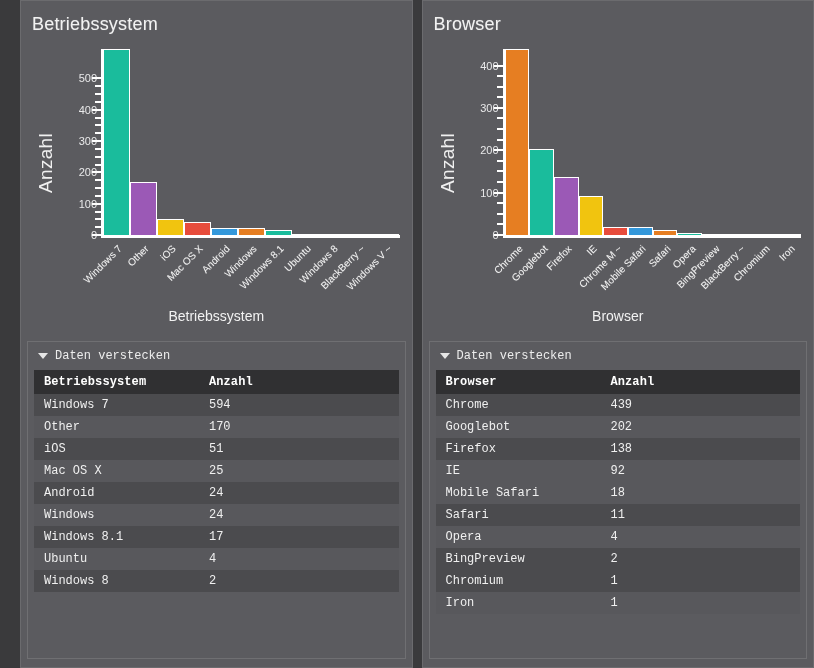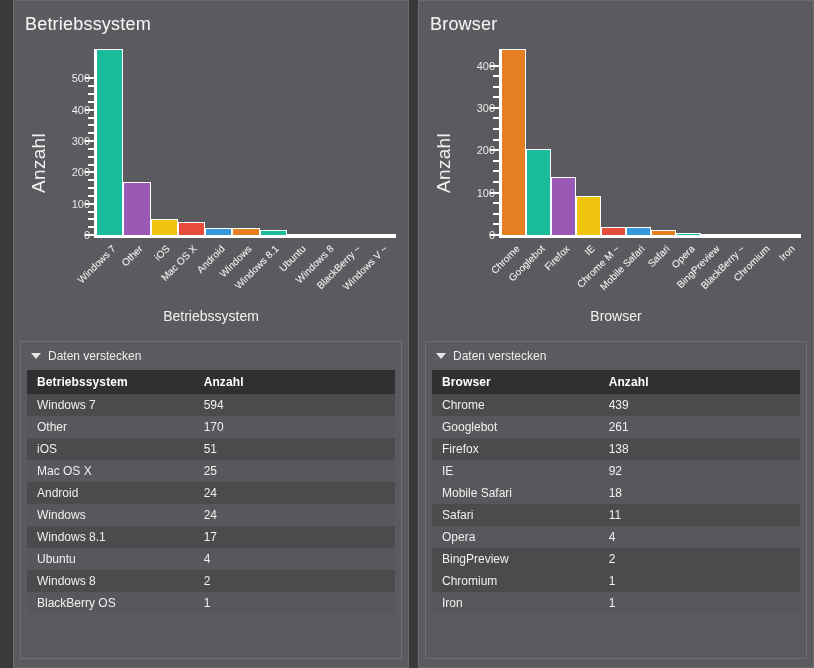--- a/index.html
+++ b/index.html
@@ -12,21 +12,21 @@
   .stage{position:relative;width:814px;height:668px;display:flex;gap:0;}
 
   
   .col{
     width:400px;
     display:flex;flex-direction:column;
     background:#5b5b5f;
     border:1px solid #6b6b6e;
     box-sizing:border-box;
   }
-  .col.left{margin-left:13px;}
+  .col.left{margin-left:20px;}
   .col.right{margin-left:9px;}
 
   
   .chart-card{
     position:relative;
     height:340px;
     box-sizing:border-box;
     padding:0;
     flex:0 0 auto;
   }
@@ -105,20 +105,21 @@
 
   
   .data-card{
     margin:0 6px 8px 6px;
     background:#5b5b5f;
     border:1px solid #6f6f72;
     box-sizing:border-box;
     flex:1 1 auto;
     display:flex;flex-direction:column;
     min-height:0;
+    font-family:Liberation Mono, monospace;
   }
   .toggle-bar{
     height:28px;
     display:flex;align-items:center;
     padding-left:10px;
     cursor:pointer;
     color:#ededed;font-size:12px;
   }
   .caret{
     width:0;height:0;
@@ -293,24 +294,20 @@
               <td class="c2">17</td>
             </tr>
             <tr class="even">
               <td>Ubuntu</td>
               <td class="c2">4</td>
             </tr>
             <tr class="odd">
               <td>Windows 8</td>
               <td class="c2">2</td>
             </tr>
-            <tr class="even">
-              <td>BlackBerry OS</td>
-              <td class="c2">1</td>
-            </tr>
           </tbody>
       </table>
       <div class="table-pad"></div>
     </div>
   </div>
 
   <div class="col right">
 
     <div class="chart-card">
       <div class="chart-title">Browser</div>
@@ -416,21 +413,21 @@
             <th class="c2">Anzahl</th>
           </tr>
         </thead>
         <tbody id="tb1">
             <tr class="odd">
               <td>Chrome</td>
               <td class="c2">439</td>
             </tr>
             <tr class="even">
               <td>Googlebot</td>
-              <td class="c2">261</td>
+              <td class="c2">202</td>
             </tr>
             <tr class="odd">
               <td>Firefox</td>
               <td class="c2">138</td>
             </tr>
             <tr class="even">
               <td>IE</td>
               <td class="c2">92</td>
             </tr>
             <tr class="even">

